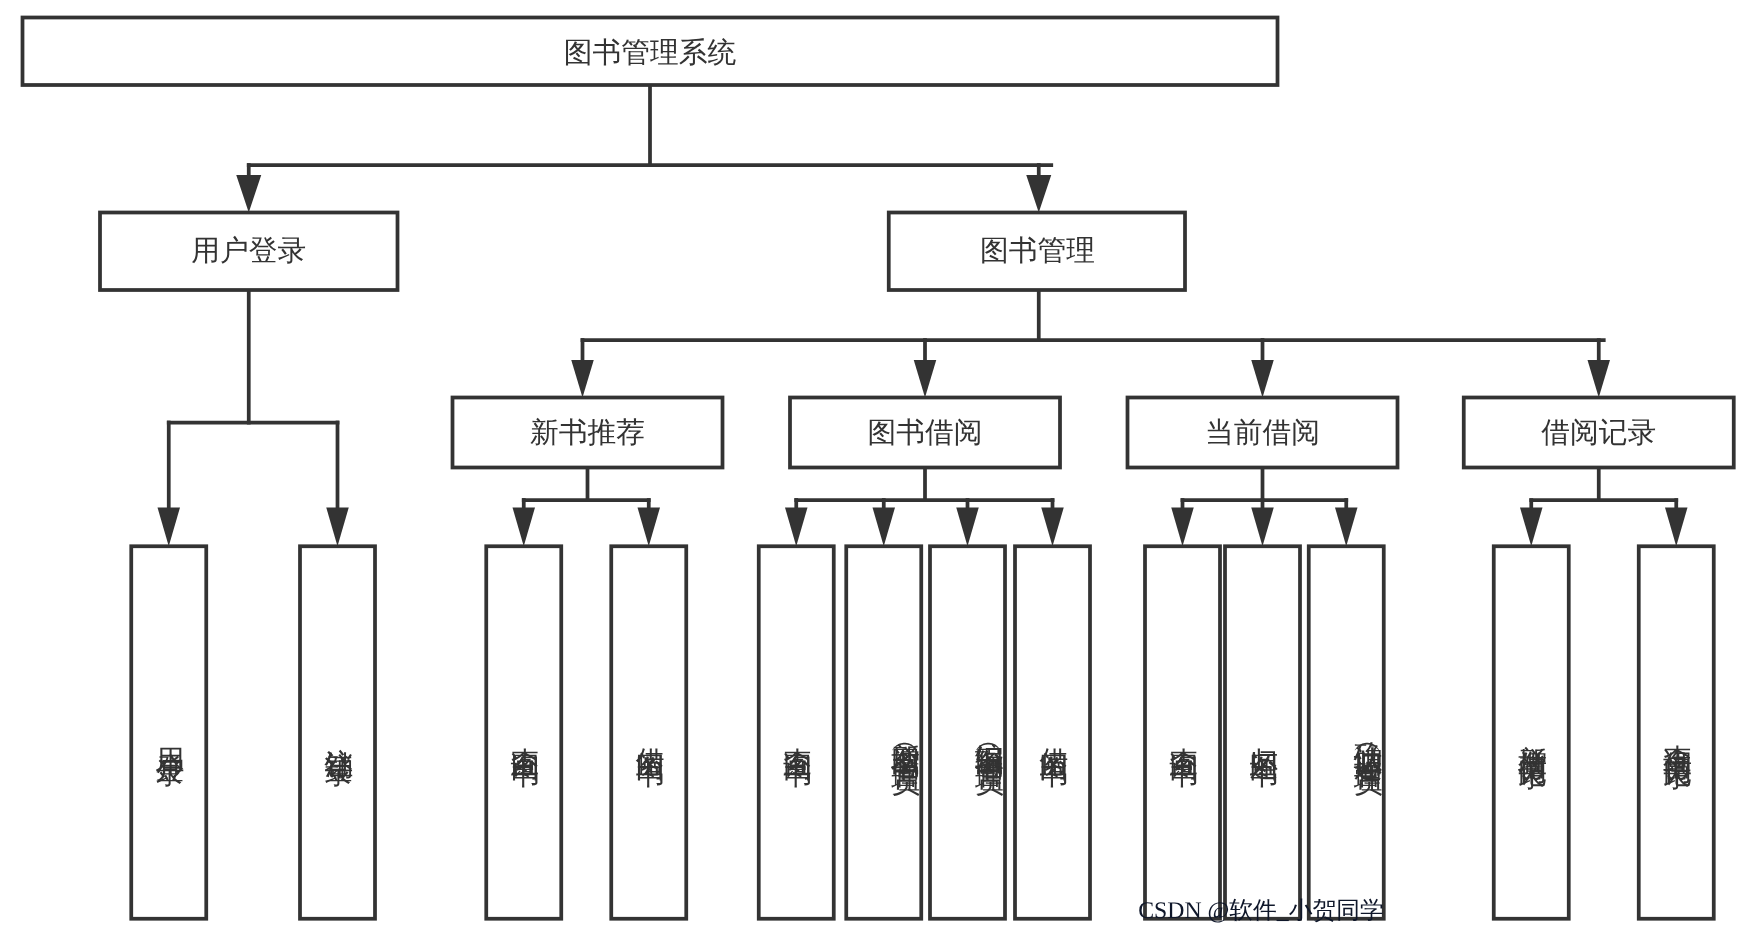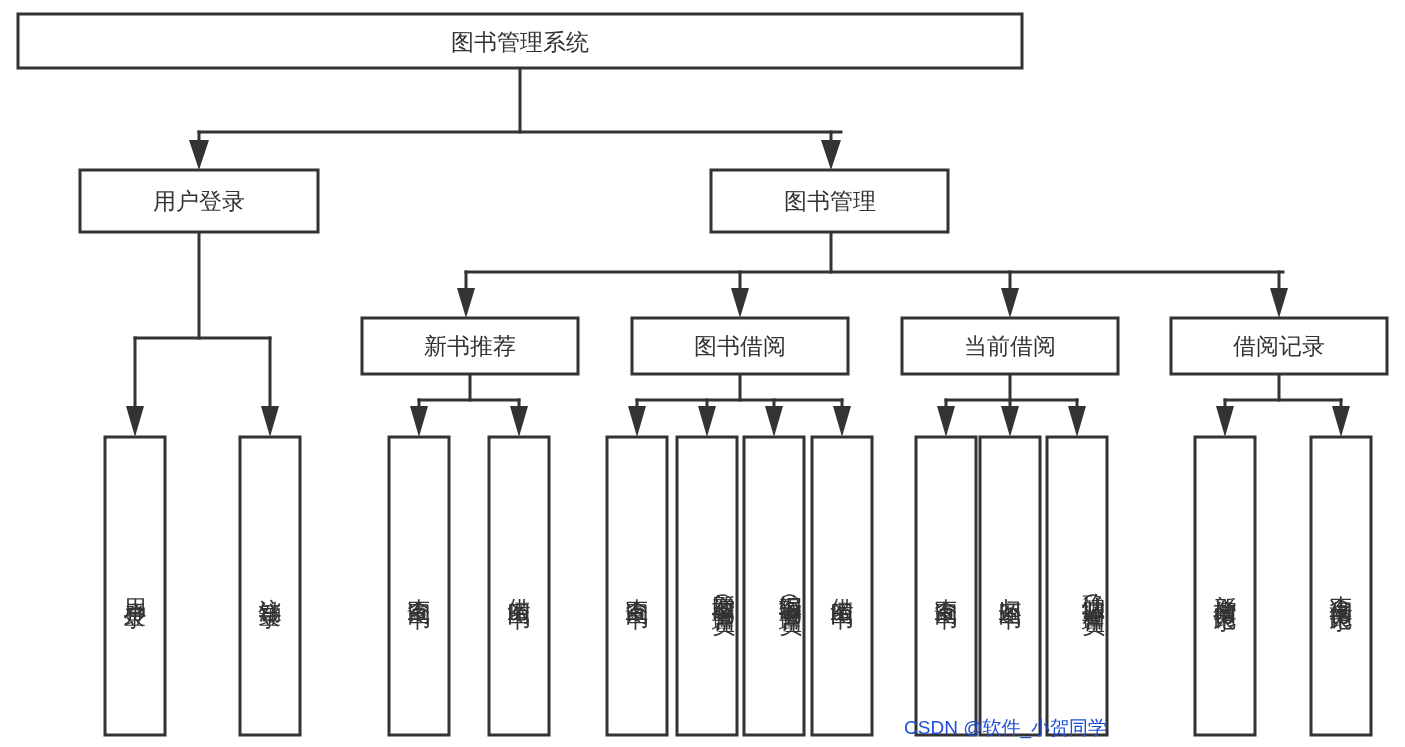--- a/index.html
+++ b/index.html
@@ -63,23 +63,23 @@
     white-space: nowrap;
     pointer-events: none;
   }
   .vertical-label.centered {
     align-items: center;
   }
   .watermark {
     position: absolute;
     right: 8px;
     bottom: 6px;
-    font-family: Liberation Sans, sans-serif;
+    font-family: Liberation Serif, serif;
     font-size: 19px;
-    color: #1d4ed8;
+    color: #0f172a;
     white-space: nowrap;
     user-select: none;
   }
 </style>
 </head>
 <body>
 
 <div id="diagram-root">
 
   <svg class="diagram-canvas" viewBox="0 0 1405 747">

